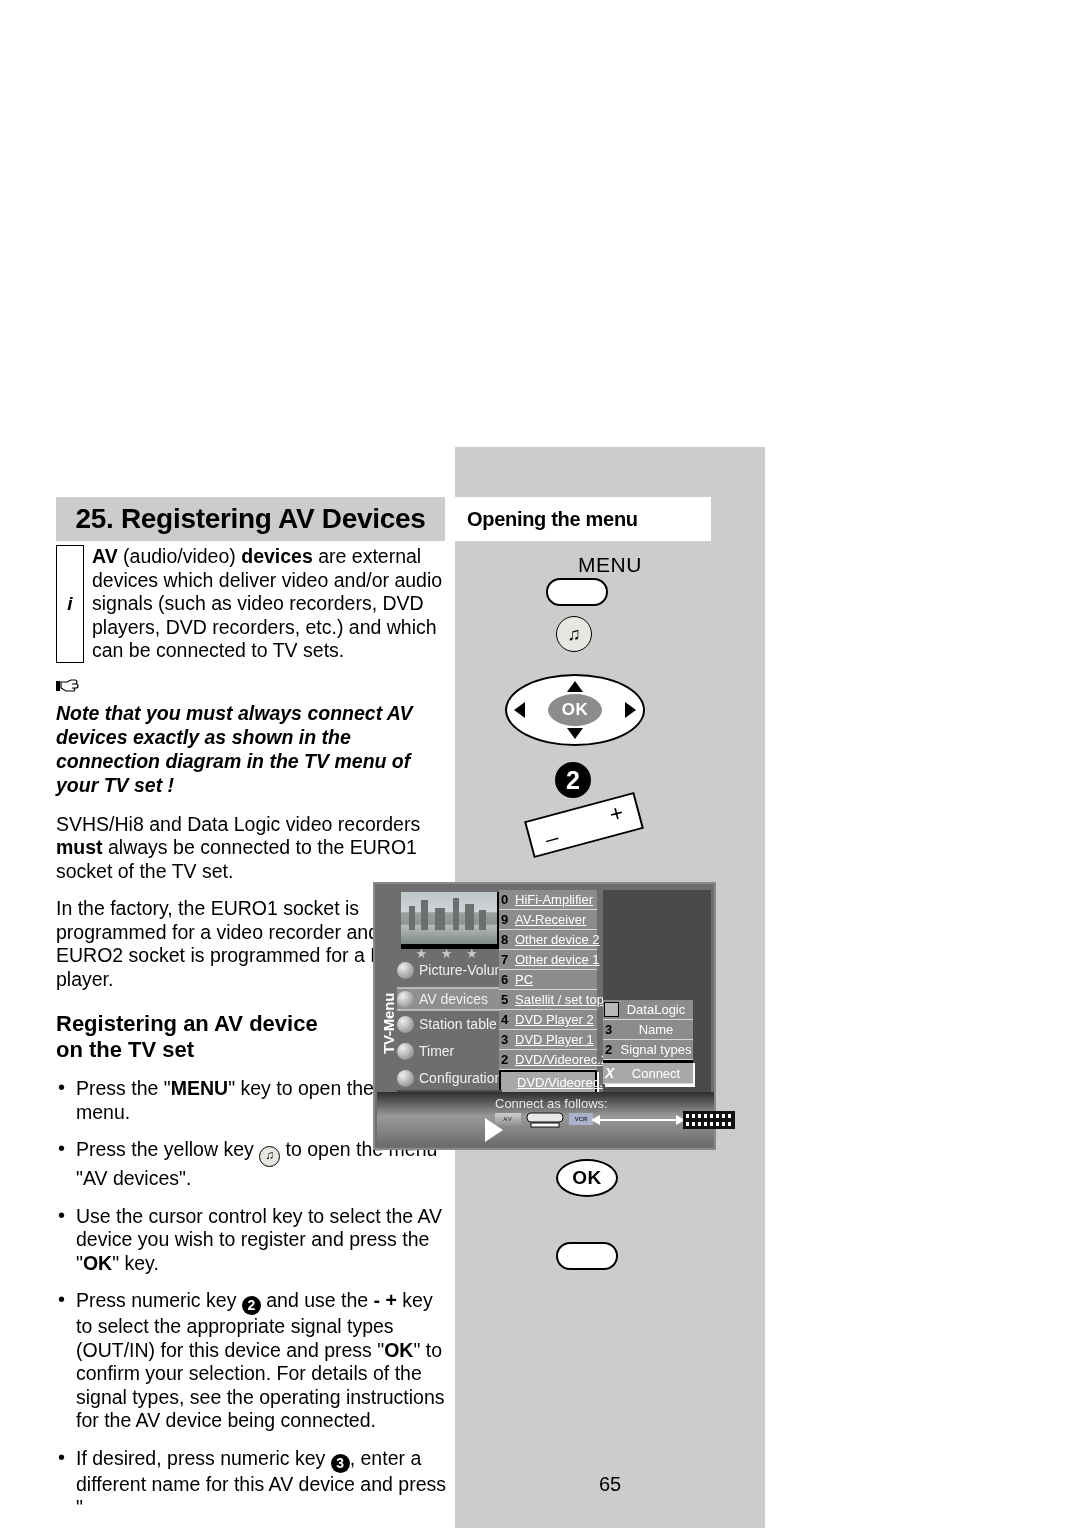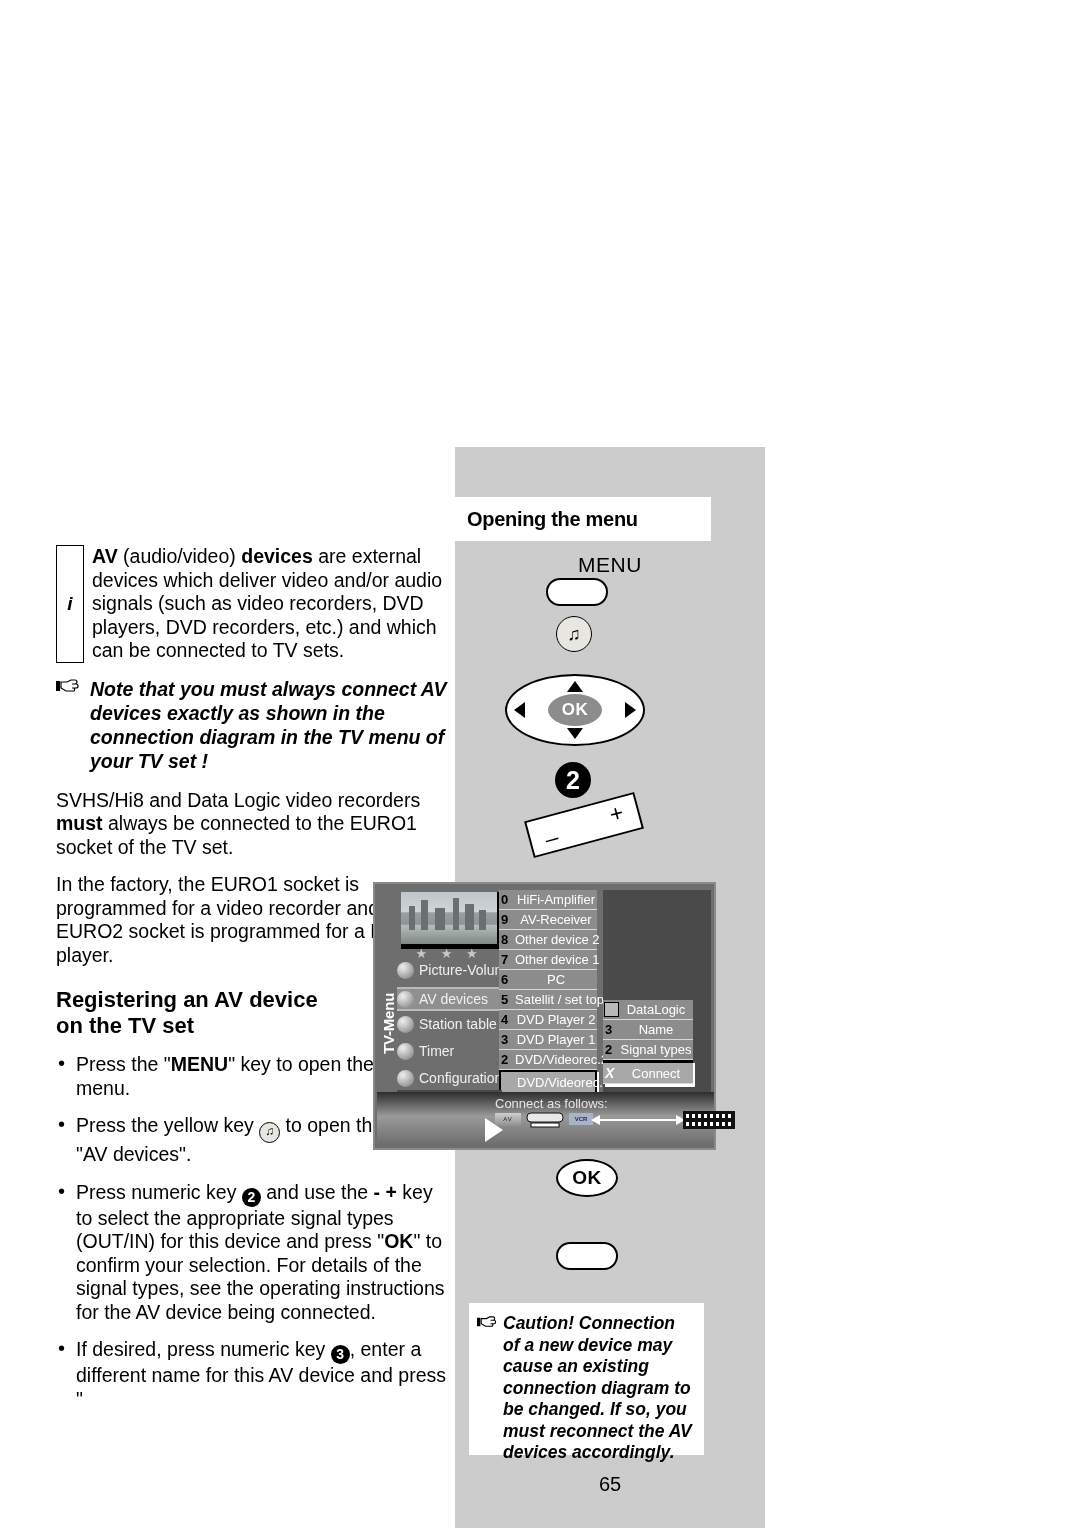--- a/index.html
+++ b/index.html
@@ -51,21 +51,21 @@
   .info-i{
     width:26px;min-width:26px;border:1.6px solid #000;
     display:flex;align-items:center;justify-content:center;
     font-size:19px;font-weight:bold;font-style:italic;
     margin-right:8px;align-self:stretch;
   }
   .info-txt{flex:1;}
   .p{margin:0 0 14px 0;}
   .note{
     display:flex;margin:4px 0 16px 0;
-    font-style:italic;font-weight:bold;
+    font-style:italic;font-weight:bold;flex-direction:column;
   }
   .note .hand{width:34px;min-width:34px;font-style:normal;font-weight:normal;font-size:17px;line-height:24px;}
   .note .ntxt{flex:1;line-height:24px;}
   h2.sub{
     font-size:22px;font-weight:bold;margin:20px 0 14px 0;line-height:26px;
   }
   ul.steps{list-style:none;margin:0;padding:0;}
   ul.steps li{
     position:relative;padding-left:20px;margin-bottom:14px;
   }
@@ -196,21 +196,21 @@
   
   .devcol{
     position:absolute;left:124px;top:6px;width:98px;
   }
   .devrow{
     height:19px;display:flex;align-items:center;
     background:#8c8c8c;border-bottom:1.5px solid #d8d8d8;
     color:#ffffff;font-size:13px;
   }
   .devrow .num{width:14px;min-width:14px;color:#000;font-weight:bold;font-size:13px;text-align:left;padding-left:2px;}
-  .devrow .nm{flex:1;text-align:center;white-space:nowrap;}
+  .devrow .nm{flex:1;text-align:left;white-space:nowrap;text-decoration:underline;}
   .devrow.hi{
     background:#a8a8a8;color:#fff;border:2px solid #000;
     box-shadow:2px 2px 0 #ffffff;height:21px;
   }
   .devrow.hi .num{color:#a8a8a8;}
 
   
   .subpanel{
     position:absolute;left:228px;top:6px;width:108px;height:204px;background:#4a4a4a;
   }
@@ -289,20 +289,23 @@
     border-top:12px solid transparent;border-bottom:12px solid transparent;border-left:18px solid #fff;
   }
 </style>
 </head>
 <body>
 
 <div id="page">
 
   <div class="right-panel"></div>
 
+  <div class="head-left">
+    <span>25. Registering AV Devices</span>
+  </div>
   <div class="head-right">
     <span>Opening the menu</span>
   </div>
 
   <div class="left-col">
 
     <div class="info-box">
       <div class="info-i">i</div>
       <div class="info-txt">
         <b>AV</b><span> (audio/video) </span><b>devices</b><span> are external devices which deliver video and/or audio signals (such as video recorders, DVD players, DVD recorders, etc.) and which can be connected to TV sets.</span>
@@ -325,20 +328,21 @@
     <p class="p">In the factory, the EURO1 socket is programmed for a video recorder and the EURO2 socket is programmed for a DVD player.</p>
 
     <h2 class="sub">
       <span>Registering an AV device</span><br>
       <span>on the TV set</span>
     </h2>
 
     <ul class="steps" id="steps-list">
         <li><span>Press the "</span><b>MENU</b><span>" key to open the TV menu.</span></li>
         <li><span>Press the yellow key </span><span class="ykey">♫</span><span> to open the menu "AV devices".</span></li>
+        <li><span>Use the cursor control key to select the AV device you wish to register and press the "</span><b>OK</b><span>" key.</span></li>
         <li><span>Press numeric key </span><span class="numkey">2</span><span> and use the </span><b>- +</b><span> key to select the appropriate signal types (OUT/IN) for this device and press "</span><b>OK</b><span>" to confirm your selection. For details of the signal types, see the operating instructions for the AV device being connected.</span></li>
         <li><span>If desired, press numeric key </span><span class="numkey">3</span><span>, enter a different name for this AV device and press "</span></li>
       </ul>
   </div>
 
   <div class="lbl" style="left:455px;top:553px;width:310px;">MENU</div>
   <div class="pill" style="left:546px;top:578px;width:58px;height:24px;"></div>
 
   <div class="yellow-btn" style="left:556px;top:616px;">
     <span>♫</span>
@@ -356,29 +360,20 @@
 
   <div class="vol-rocker">
     <span class="plus">+</span>
     <span class="minus">–</span>
   </div>
 
   <div class="ok-oval">OK</div>
 
   <div class="pill" style="left:556px;top:1242px;width:58px;height:24px;"></div>
 
-  <div class="caution">
-    <div class="hand">
-      <svg width="22" height="14" viewBox="0 0 26 16" aria-hidden="true">
-        <rect x="0" y="3" width="4" height="10" fill="#000"></rect>
-        <path d="M5 4 h6 l4 -2 h4 a2 2 0 0 1 0 4 h-3 a2 2 0 0 1 0 0 h4 a2 2 0 0 1 0 4 h-4 a2 2 0 0 1 0 0 h2 a2 2 0 0 1 0 3 h-8 l-5 -3 z" fill="none" stroke="#000" stroke-width="1.3"></path>
-      </svg>
-    </div>
-    <div class="ctxt">Caution! Connection of a new device may cause an existing connection diagram to be changed. If so, you must reconnect the AV devices accordingly.</div>
-  </div>
 
   <div class="pageno">65</div>
 
   <div class="tv">
 
     <div class="tv-left">
       <div class="tv-photo">
         <i style="left:8px;top:14px;width:6px;height:24px;"></i>
         <i style="left:20px;top:8px;width:7px;height:30px;"></i>
         <i style="left:34px;top:16px;width:10px;height:22px;"></i>

